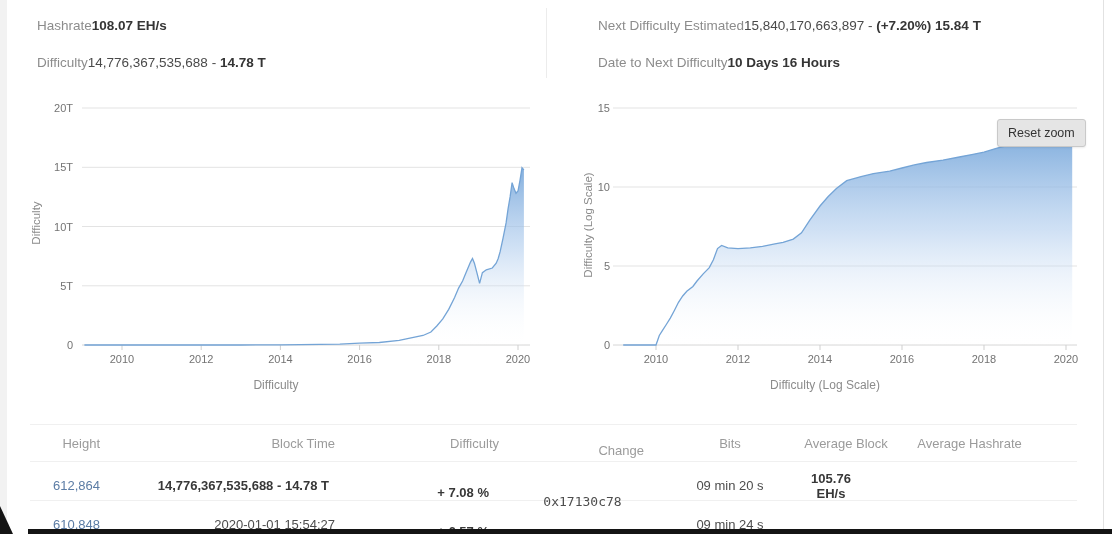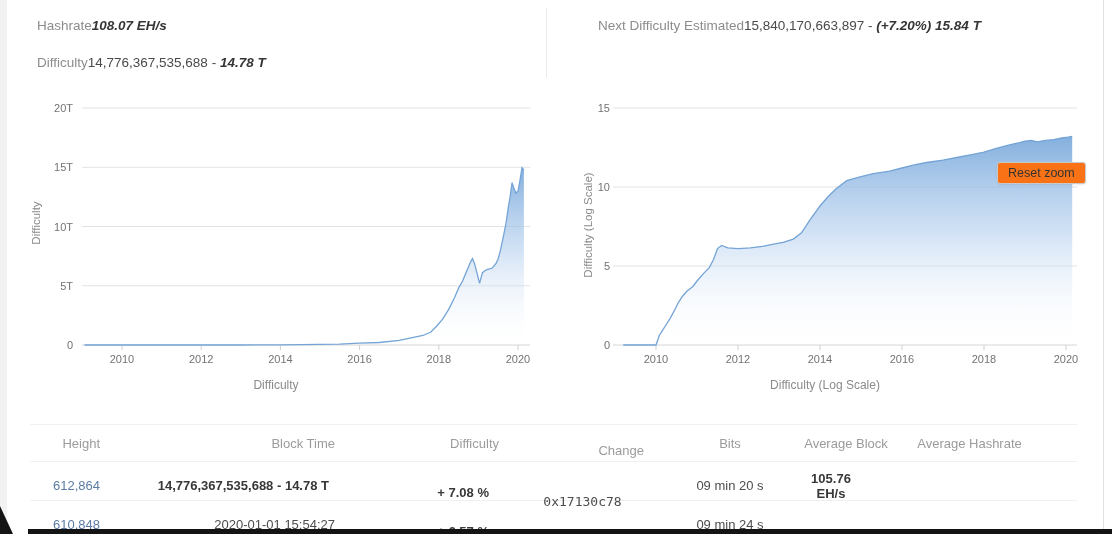--- a/index.html
+++ b/index.html
@@ -8,39 +8,39 @@
   
   .left-strip{position:absolute;left:0;top:0;width:7px;height:534px;background:#f2f2f2;}
   .right-line{position:absolute;left:1103px;top:0;width:1px;height:529px;background:#e2e2e2;}
   .bottom-bar{position:absolute;left:28px;top:529px;width:1084px;height:5px;background:#141414;z-index:9;}
   .corner-tri{position:absolute;left:0;top:506px;width:13px;height:28px;background:#141414;
               clip-path:polygon(0 0,100% 100%,0 100%);z-index:10;}
   
   .stat{position:absolute;height:22px;display:flex;align-items:center;}
   .stat .lbl{font-size:13.5px;color:#8c8c8c;}
   .stat .val{font-size:13.5px;color:#4a4a4a;white-space:pre;}
-  .stat .val b{color:#353535;font-weight:700;font-style:italic;}
+  .stat .val b{color:#353535;font-weight:700;}
   .s-l1{left:37px;top:14px;width:455px;}
   .s-l2{left:37px;top:51px;width:455px;}
   .s-r1{left:598px;top:14px;width:436px;}
   .s-r2{left:598px;top:51px;width:436px;}
   .stats-divider{position:absolute;left:546px;top:8px;width:1px;height:70px;background:#ececec;}
   
   .chart{position:absolute;top:90px;width:556px;height:310px;}
   #chart-left{left:0;}
   #chart-right{left:556px;}
   .chart svg{position:absolute;left:0;top:0;}
   .chart svg text{font-family:"Liberation Sans",sans-serif;font-size:11px;fill:#737373;}
   .ytitle{position:absolute;font-size:11.5px;color:#8b8b8b;white-space:nowrap;
           transform:translate(-50%,-50%) rotate(-90deg);}
   .caption{position:absolute;top:288px;font-size:12px;color:#8b8b8b;transform:translateX(-50%);white-space:nowrap;}
-  .reset-zoom{position:absolute;left:441px;top:29px;height:22px;padding:0 10px;
-              background:#f97316;border:1px solid #c9c9c9;border-radius:3px;
+  .reset-zoom{position:absolute;left:441px;top:29px;height:28px;padding:0 10px;
+              background:#e5e5e5;border:1px solid #c9c9c9;border-radius:3px;
               font-family:"Liberation Sans",sans-serif;font-size:12.5px;color:#333;
-              box-shadow:0 1px 2px rgba(0,0,0,0.08);cursor:pointer;margin-top:43px;}
+              box-shadow:0 1px 2px rgba(0,0,0,0.08);cursor:pointer;}
   
   .table{position:absolute;left:30px;top:424px;width:1047px;font-size:13px;}
   .trow{display:grid;grid-template-columns:75px 230px 170px 155px 140px 92px 185px;
         align-items:center;border-bottom:1px solid #f0f0f0;}
   .trow.head{height:36px;border-top:1px solid #f0f0f0;color:#9b9b9b;}
   .trow.body{height:38px;color:#4d4d4d;}
   .c1{text-align:right;padding-right:5px;}
   .c2{text-align:right;}
   .c3{text-align:right;padding-right:6px;}
   .c4{text-align:right;padding-right:16px;margin-top:14px;}
@@ -63,20 +63,24 @@
     <span class="val"><span></span><b>108.07 EH/s</b></span>
   </div>
   <div class="stat s-l2">
     <span class="lbl">Difficulty</span>
     <span class="val"><span>14,776,367,535,688 - </span><b>14.78 T</b></span>
   </div>
   <div class="stats-divider"></div>
   <div class="stat s-r1">
     <span class="lbl">Next Difficulty Estimated</span>
     <span class="val"><span>15,840,170,663,897 - </span><b>(+7.20%) 15.84 T</b></span>
+  </div>
+  <div class="stat s-r2">
+    <span class="lbl">Date to Next Difficulty</span>
+    <span class="val"><span></span><b>10 Days 16 Hours</b></span>
   </div>
 
   <div class="chart" id="chart-left">
     <svg id="svgL" width="556" height="310" viewBox="0 0 556 310">
         <defs>
           <linearGradient id="grad0" x1="0" y1="0" x2="0" y2="1">
     <stop offset="0" stop-color="#7dabdc" stop-opacity="0.95"></stop>
     <stop offset="0.45" stop-color="#a9c8ec" stop-opacity="0.55"></stop>
     <stop offset="1" stop-color="#ffffff" stop-opacity="0.04"></stop>
           </linearGradient>

